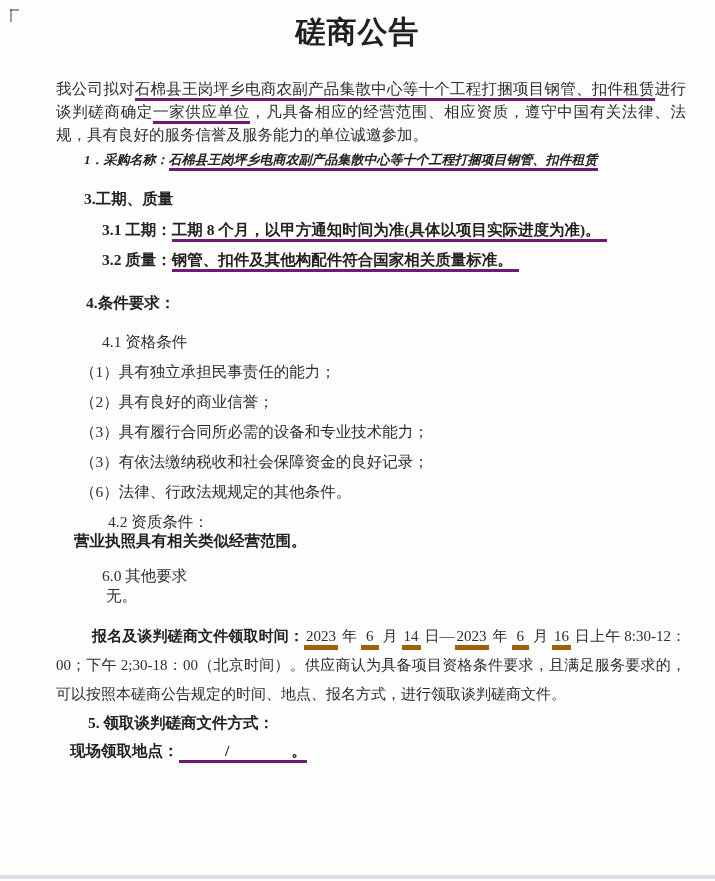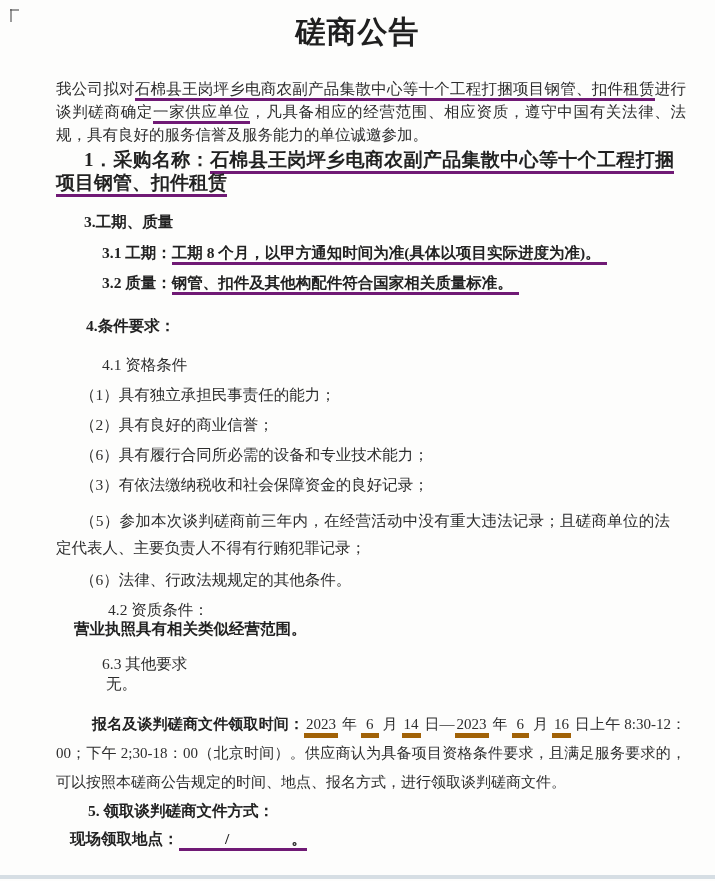--- a/index.html
+++ b/index.html
@@ -22,21 +22,21 @@
     color:#1f1f1f;
   }
   p { margin:0; font-size:15.5px; line-height:23px; text-align:justify; color:#2d2d2d; }
   .b { font-weight:bold; color:#222; }
   .u { border-bottom:3px solid #701a75; padding-bottom:1px; }
   .upad { padding-right:6px; }
   .ud { border-bottom:5px solid #a16207; padding:0 2px 1px 2px; }
   .ud-wide { padding:0 5px 1px 5px; }
 
   .intro { margin-top:24px; }
-  .item1 { margin-top:2px; text-indent:28px; padding-right:12px; font-size:19px; }
+  .item1 { margin-top:2px; text-indent:28px; padding-right:12px; font-size:13px;font-style:italic; }
   .item2 { margin-top:3px; text-indent:34px; }
   .item3 { margin-top:16px; text-indent:28px; }
   .item31 { margin-top:8px; text-indent:46px; }
   .item32 { margin-top:7px; text-indent:46px; }
   .item4 { margin-top:20px; text-indent:30px; }
   .item41 { margin-top:16px; text-indent:46px; }
   .cond { margin-top:7px; text-indent:24px; }
   .cond5 { margin-top:11px; line-height:27px; padding-right:16px; }
   .item42 { margin-top:7px; text-indent:52px; }
   .item42-value { margin-top:-4px; text-indent:18px; }
@@ -74,29 +74,28 @@
     <p class="item31 b"><span>3.1 工期：</span><span class="u upad">工期 8 个月，以甲方通知时间为准(具体以项目实际进度为准)。</span></p>
 
     <p class="item32 b"><span>3.2 质量：</span><span class="u upad">钢管、扣件及其他构配件符合国家相关质量标准。</span></p>
 
     <p class="item4 b">4.条件要求：</p>
 
     <p class="item41">4.1 资格条件</p>
 
     <p class="cond">（1）具有独立承担民事责任的能力；</p>
     <p class="cond">（2）具有良好的商业信誉；</p>
-    <p class="cond">（6）具有履行合同所必需的设备和专业技术能力；</p>
+    <p class="cond">（3）具有履行合同所必需的设备和专业技术能力；</p>
     <p class="cond">（3）有依法缴纳税收和社会保障资金的良好记录；</p>
-    <p class="cond cond5">（5）参加本次谈判磋商前三年内，在经营活动中没有重大违法记录；且磋商单位的法定代表人、主要负责人不得有行贿犯罪记录；</p>
     <p class="cond">（6）法律、行政法规规定的其他条件。</p>
 
     <p class="item42">4.2 资质条件：</p>
     <p class="item42-value b">营业执照具有相关类似经营范围。</p>
 
-    <p class="item43">6.3 其他要求</p>
+    <p class="item43">6.0 其他要求</p>
     <p class="item43-value">无。</p>
 
     <p class="signup"><span class="b">报名及谈判磋商文件领取时间：</span><span class="ud">2023</span><span> 年 </span><span class="ud ud-wide">6</span><span> 月 </span><span class="ud">14</span><span> 日—</span><span class="ud">2023</span><span> 年 </span><span class="ud ud-wide">6</span><span> 月 </span><span class="ud">16</span><span> 日上午 8:30-12：00；下午 2;30-18：00（北京时间）。供应商认为具备项目资格条件要求，且满足服务要求的，可以按照本磋商公告规定的时间、地点、报名方式，进行领取谈判磋商文件。</span></p>
 
     <p class="item5 b">5. 领取谈判磋商文件方式：</p>
 
     <p class="pickup b"><span>现场领取地点：</span><span class="u">　　　/　　　　。</span></p>
 
   </div>
 

